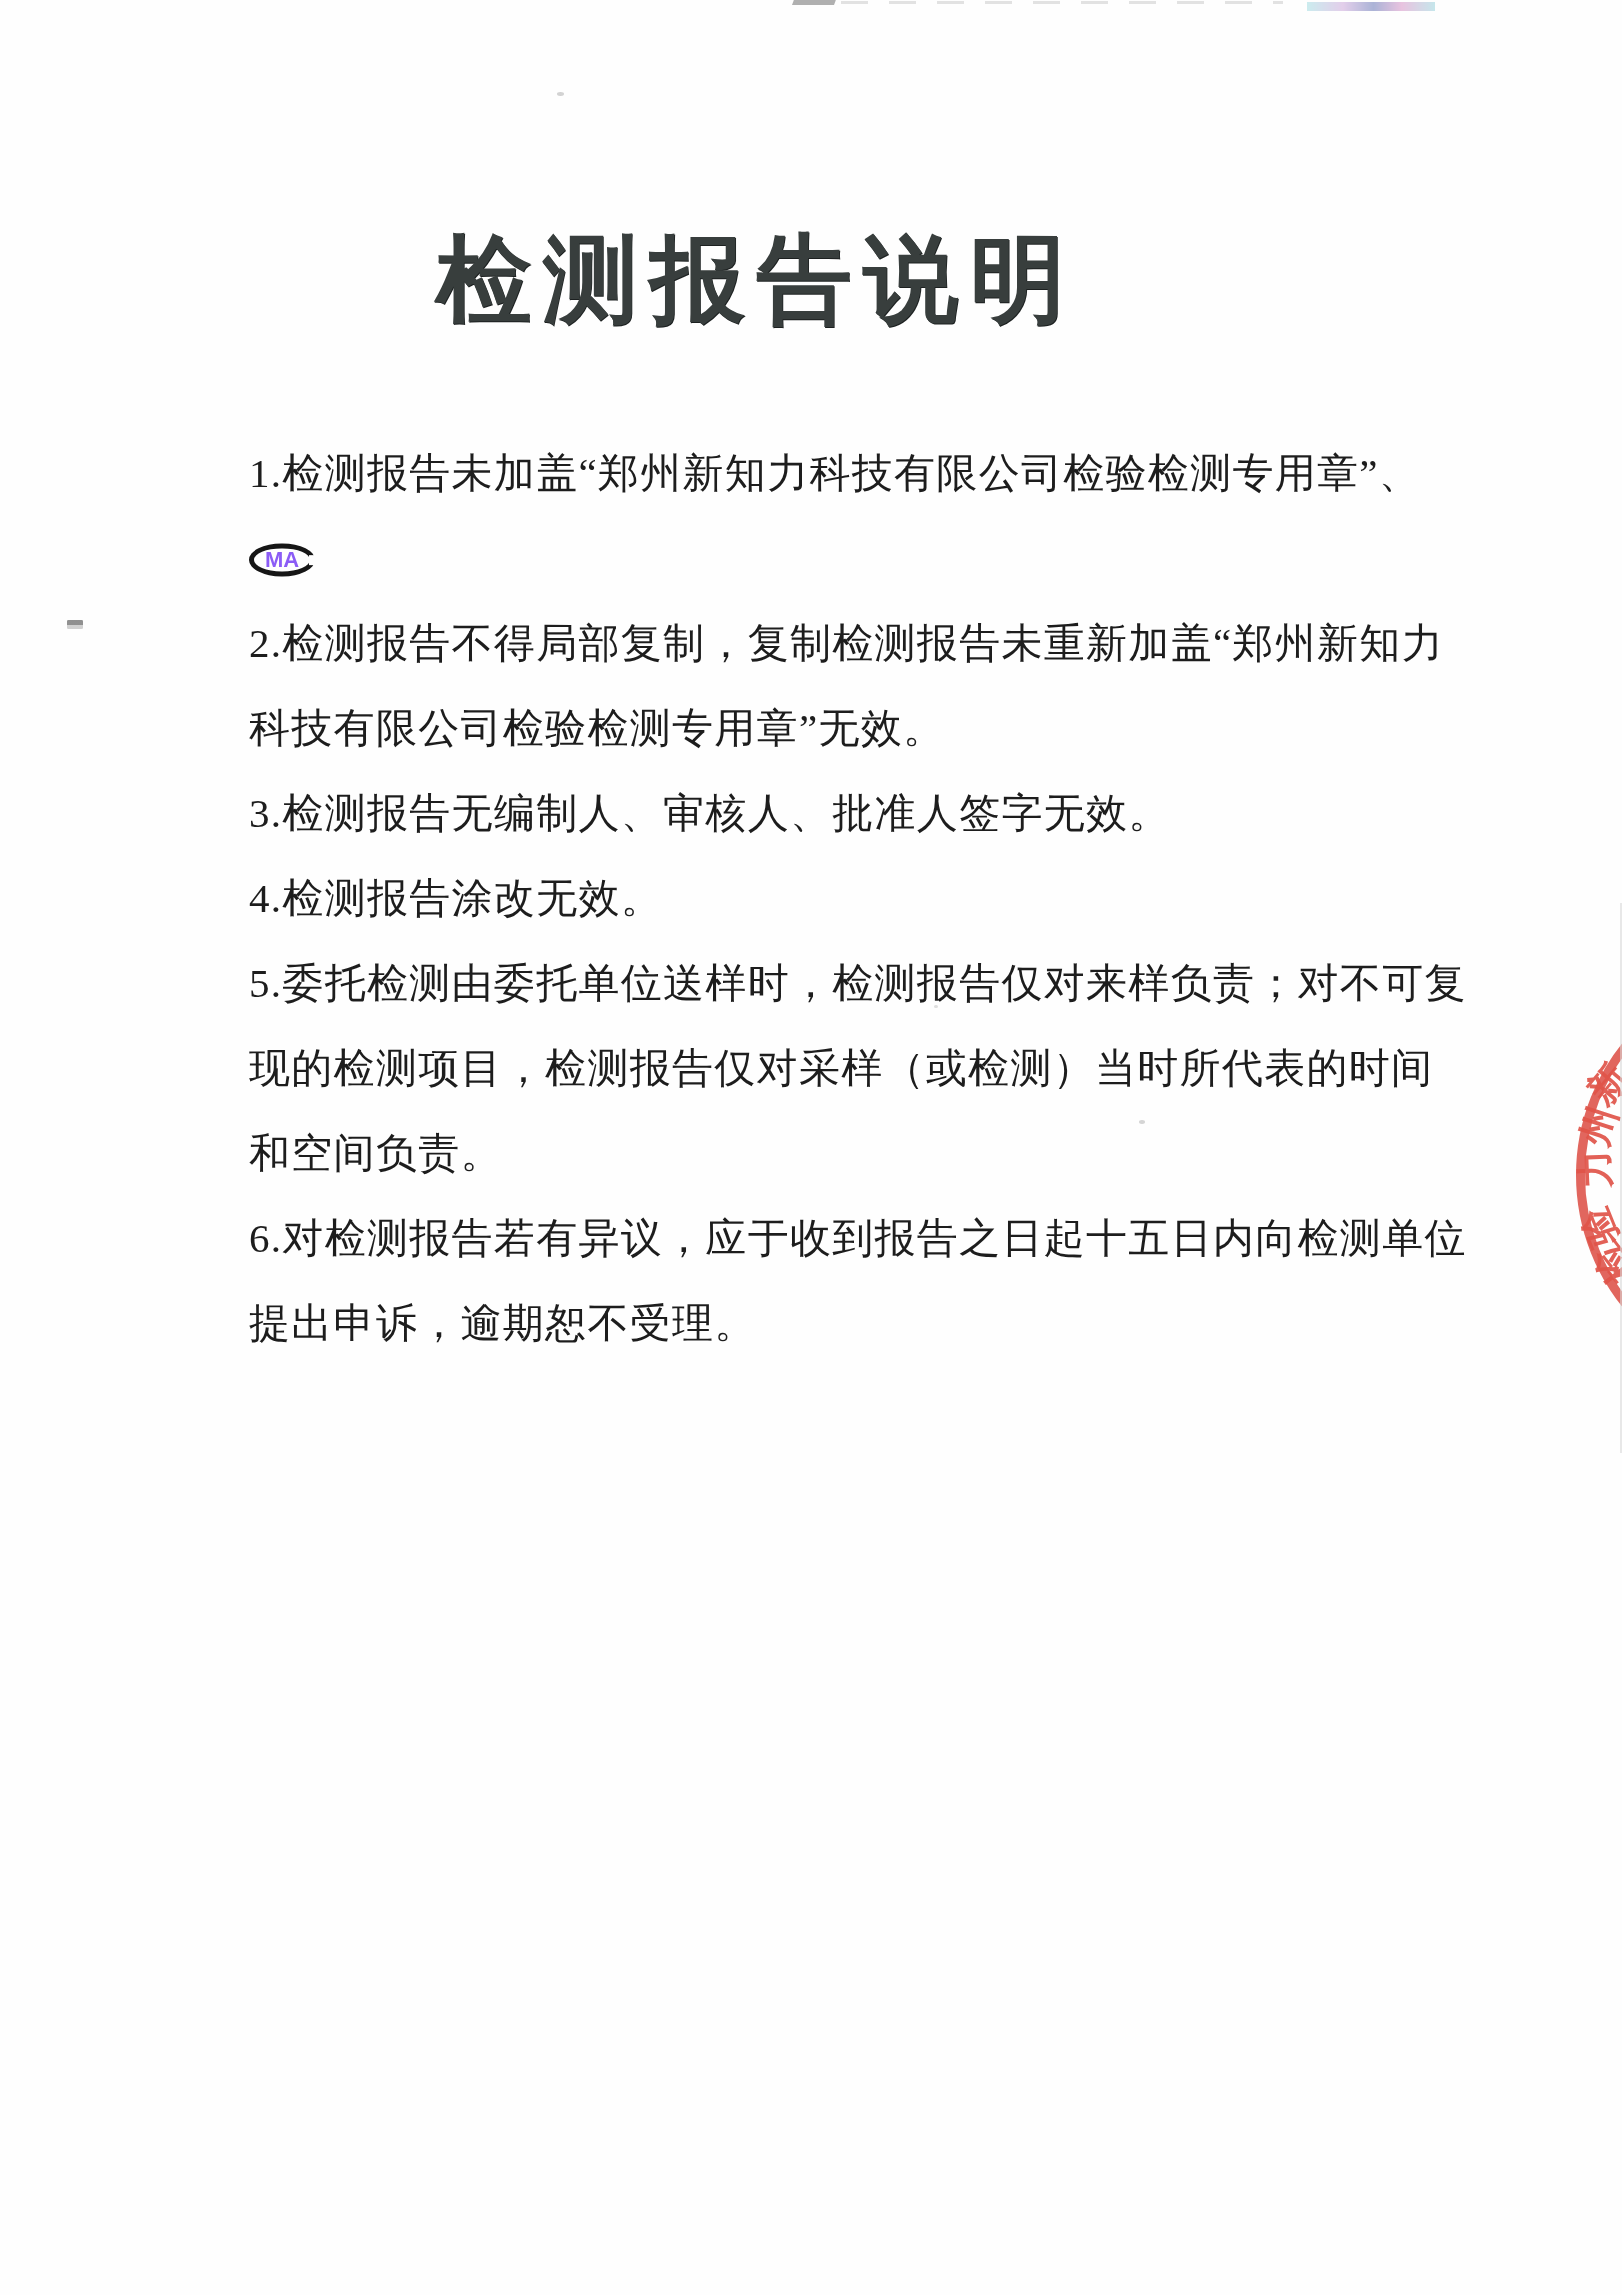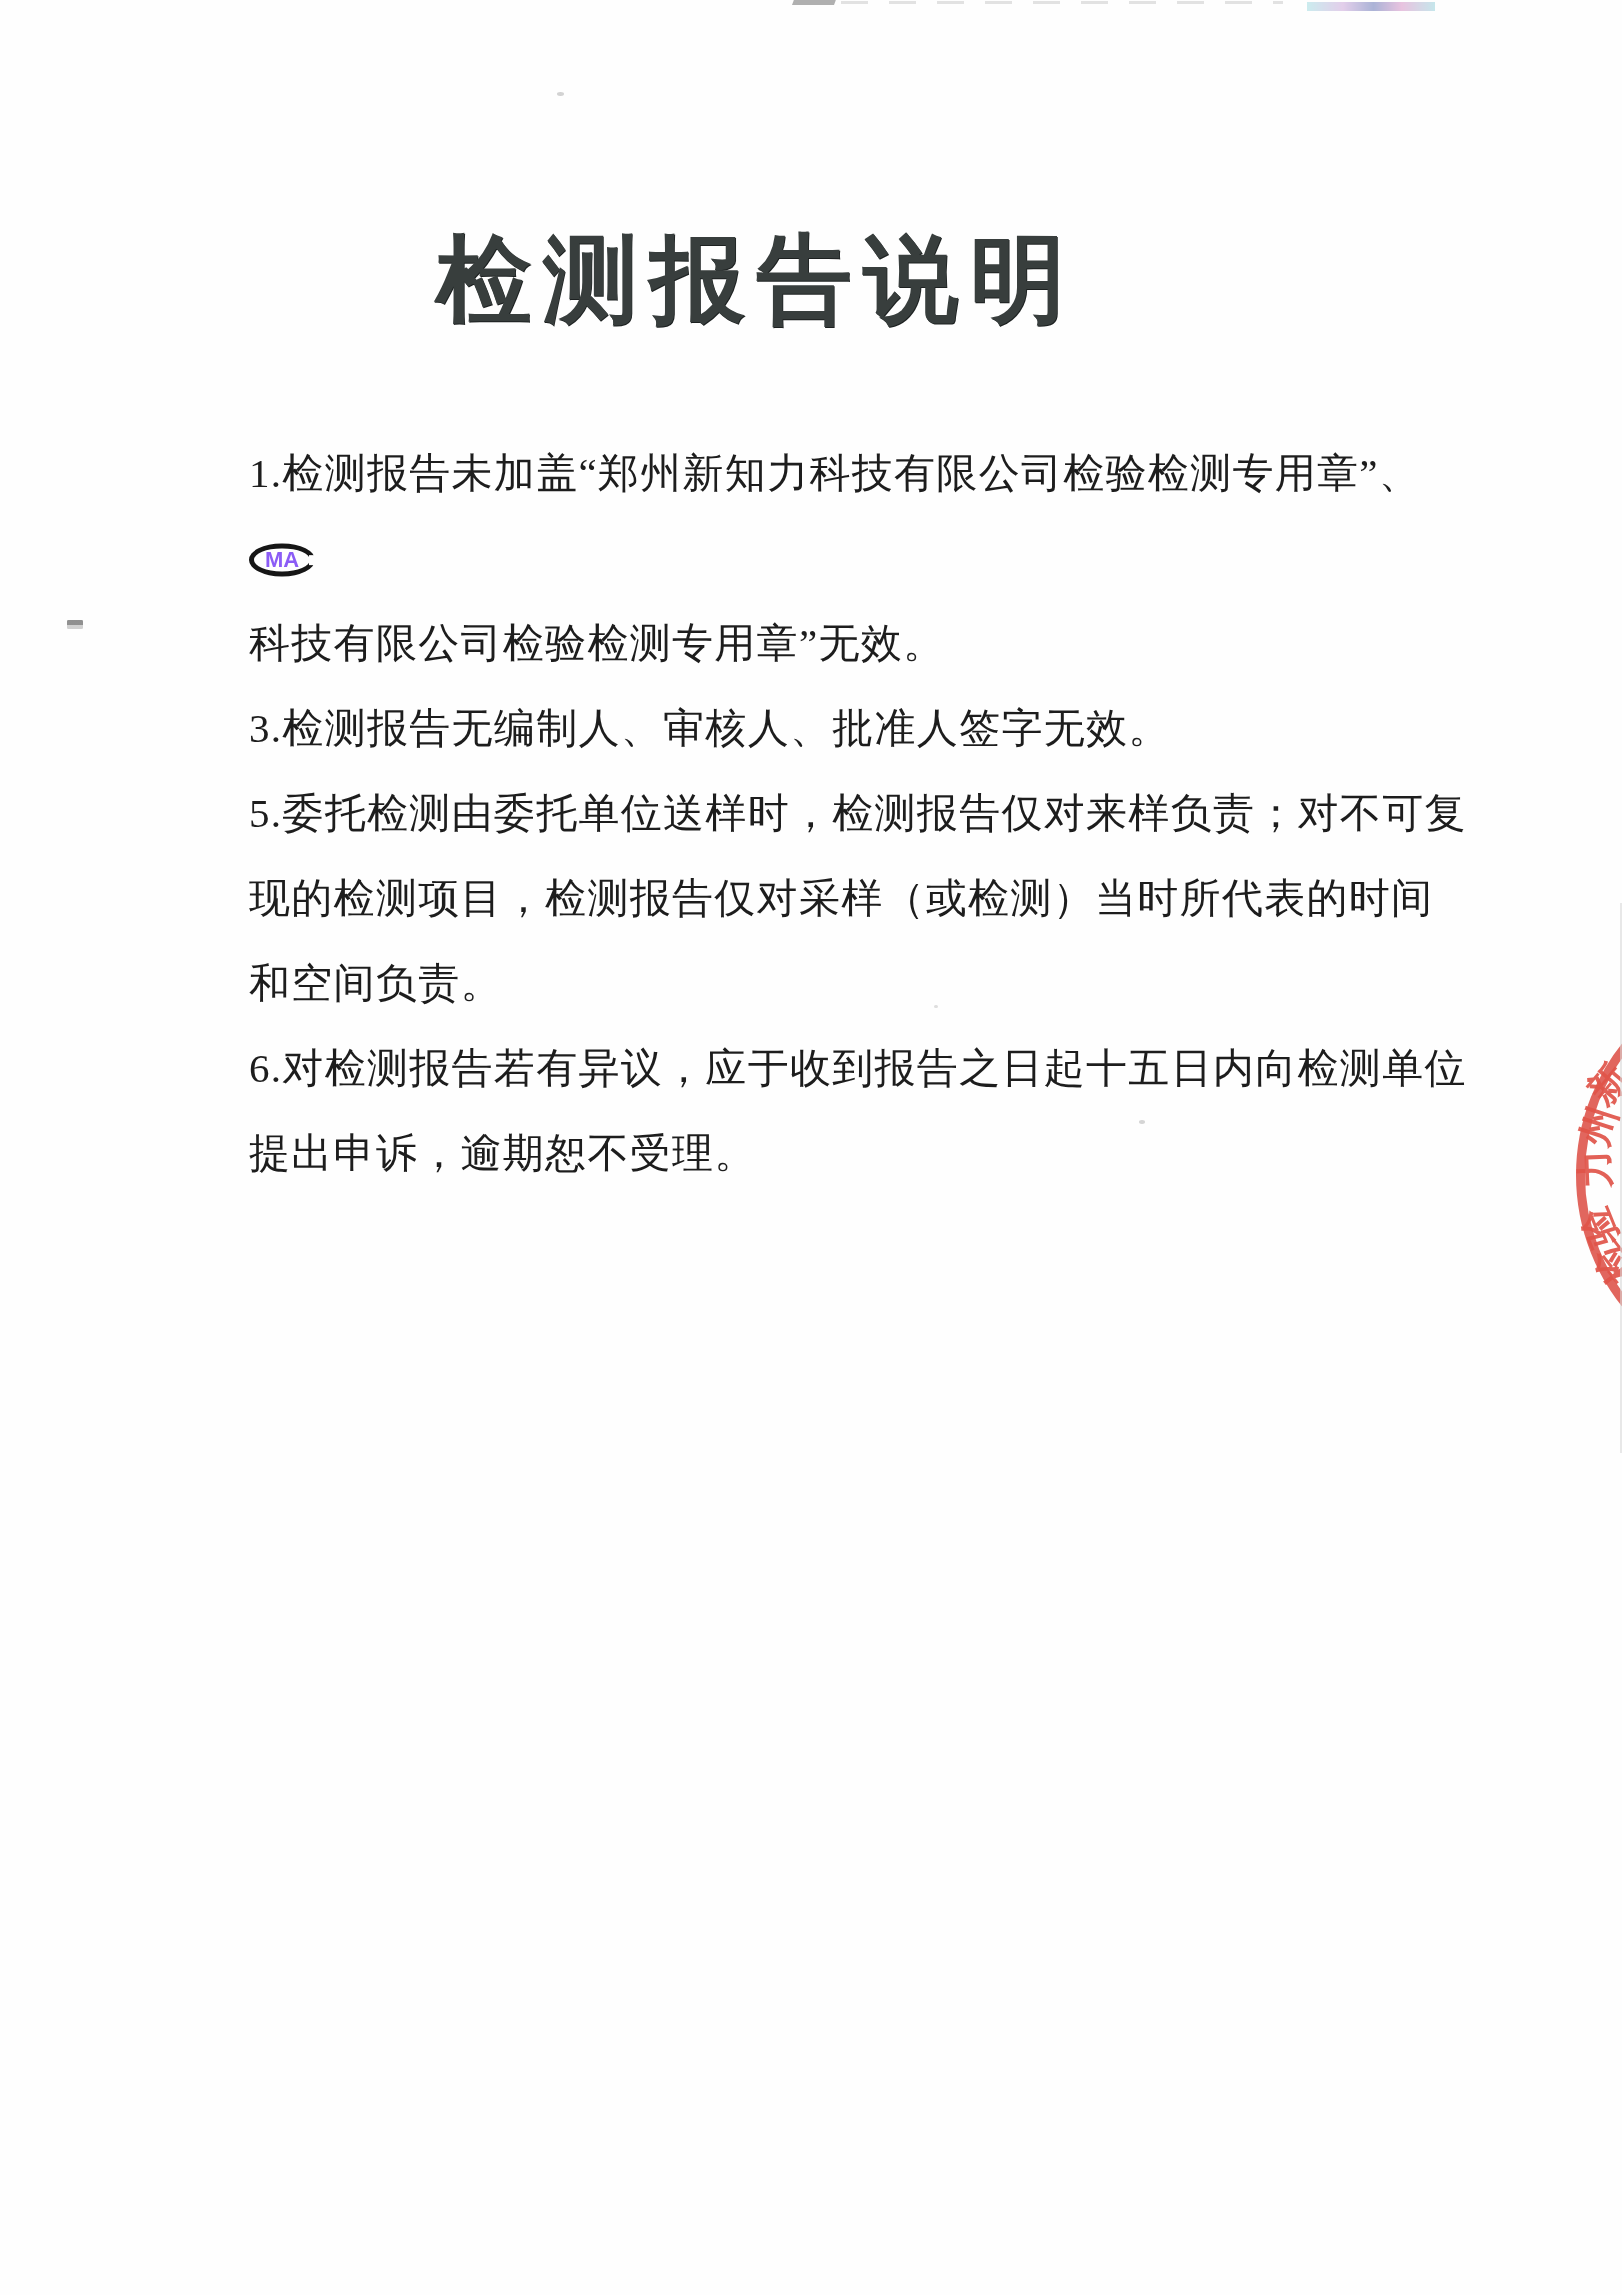--- a/index.html
+++ b/index.html
@@ -137,22 +137,24 @@
 
   <div class="doc-title">检测报告说明</div>
 
   <div class="notes">
     <div class="text-line">1.检测报告未加盖“郑州新知力科技有限公司检验检测专用章”、</div>
     <div class="text-line">
       <span class="cma-mark">
         <span class="cma-label">MA</span>
       </span>
     </div>
+    <div class="text-line">2.检测报告不得局部复制，复制检测报告未重新加盖“郑州新知力</div>
     <div class="text-line">科技有限公司检验检测专用章”无效。</div>
     <div class="text-line">3.检测报告无编制人、审核人、批准人签字无效。</div>
+    <div class="text-line">4.检测报告涂改无效。</div>
     <div class="text-line">5.委托检测由委托单位送样时，检测报告仅对来样负责；对不可复</div>
     <div class="text-line">现的检测项目，检测报告仅对采样（或检测）当时所代表的时间</div>
     <div class="text-line">和空间负责。</div>
     <div class="text-line">6.对检测报告若有异议，应于收到报告之日起十五日内向检测单位</div>
     <div class="text-line">提出申诉，逾期恕不受理。</div>
   </div>
 
   <div class="stamp-circle"></div>
   <span class="stamp-char">新</span>
   <span class="stamp-char">州</span>

